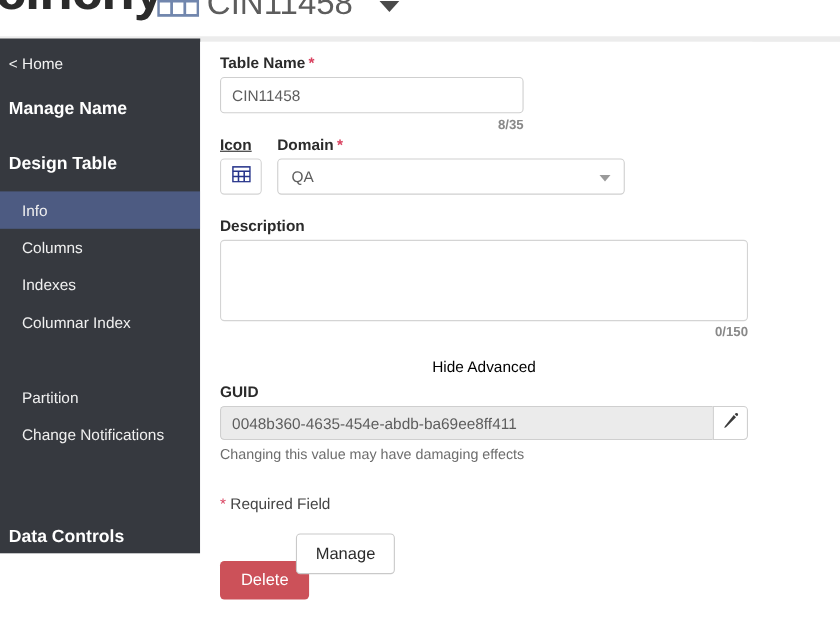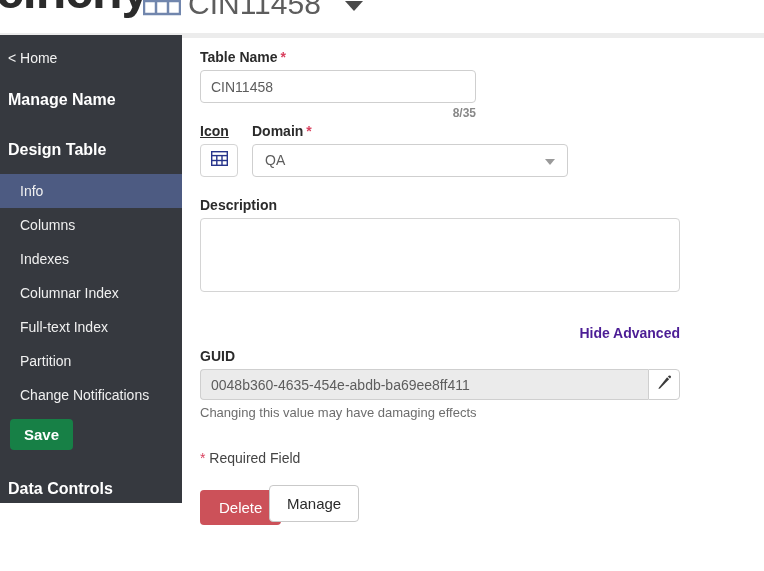--- a/index.html
+++ b/index.html
@@ -124,21 +124,21 @@
   .desc-area {
     position: absolute; left: 18px; top: 180px; width: 480px; height: 74px;
     border: 1px solid #d4d4d4; border-radius: 4px; background: #ffffff;
     resize: none; font-size: 14px; color: #5d5d5d; padding: 8px 10px;
     font-family: "Liberation Sans", sans-serif;
   }
   .desc-counter { left: 18px; top: 256px; width: 480px; }
 
   .hide-adv {
     position: absolute; left: 18px; top: 287px; width: 480px;
-    text-align: right; font-size: 14px; color: #4c1d95; cursor: pointer; font-weight: bold;
+    text-align: center; font-size: 14px; color: #000000; cursor: pointer;
   }
 
   .guid-wrap {
     position: absolute; left: 18px; top: 331px; width: 480px; height: 31px;
   }
   .guid-input {
     position: absolute; left: 0; top: 0; width: 448px; height: 31px;
     border: 1px solid #cfcfcf; border-right: none;
     border-radius: 4px 0 0 4px;
     background: #ebebeb; color: #5d5d5d; font-size: 14px;
@@ -155,21 +155,21 @@
     position: absolute; left: 18px; top: 367px;
     font-size: 13px; color: #6d6d6d;
   }
 
   .req-note {
     position: absolute; left: 18px; top: 412px; font-size: 14px; color: #444444;
   }
   .req-note .star { color: #d9415f; }
 
   .delete-btn {
-    position: absolute; left: 18px; top: 452px;
+    position: absolute; left: 18px; top: 472px;
     background: #cc5159; color: #ffffff; border: none; border-radius: 4px;
     font-size: 15px; padding: 9px 19px; cursor: pointer;
     font-family: "Liberation Sans", sans-serif;
     text-align: right;
   }
   .export-btn {
     position: absolute; left: 87px; top: 447px;
     background: #ffffff; color: #2b2b2b;
     border: 1px solid #c9c9c9; border-radius: 4px;
     font-size: 15px; padding: 9px 17px; cursor: pointer;
@@ -199,25 +199,23 @@
   <div class="sidebar">
     <div class="side-home">&lt; Home</div>
 
     <div class="side-head managedata">Manage Name</div>
     <div class="side-head designtable">Design Table</div>
 
     <div class="side-item selected" style="top:139px">Info</div>
     <div class="side-item" style="top:173px">Columns</div>
     <div class="side-item" style="top:207px">Indexes</div>
     <div class="side-item" style="top:241px">Columnar Index</div>
-    <div class="side-item" style="top:275px">Full-text Index</div>
     <div class="side-item" style="top:309px">Partition</div>
     <div class="side-item" style="top:343px">Change Notifications</div>
 
-    <button class="save-btn">Save</button>
 
     <div class="side-head datacontrols">Data Controls</div>
   </div>
 
   <div class="main">
 
     <div class="flabel" style="left:18px; top:11px;">
       <span>Table Name</span><span class="req">*</span>
     </div>
     <input class="tname-input" type="text" value="CIN11458" style="">
@@ -240,20 +238,21 @@
       </span>
     </div>
 
     <div class="domain-select">
       <span class="domain-value">QA</span>
       <span class="domain-caret"></span>
     </div>
 
     <div class="flabel" style="left:18px; top:159px;">Description</div>
     <textarea class="desc-area" style=""></textarea>
+    <div class="counter desc-counter">0/150</div>
 
     <div class="hide-adv">Hide Advanced</div>
 
     <div class="flabel" style="left:18px; top:310px;">GUID</div>
     <div class="guid-wrap">
       <input class="guid-input" type="text" readonly="" value="0048b360-4635-454e-abdb-ba69ee8ff411" style="">
       <div class="guid-edit">
         <span>
           <svg width="15" height="15" viewBox="0 0 15 15">
             <path d="M2 12.4 L1.4 14 L3 13.4 L12.1 4.3 L10.1 2.3 Z" fill="#3a3a3a"></path>

